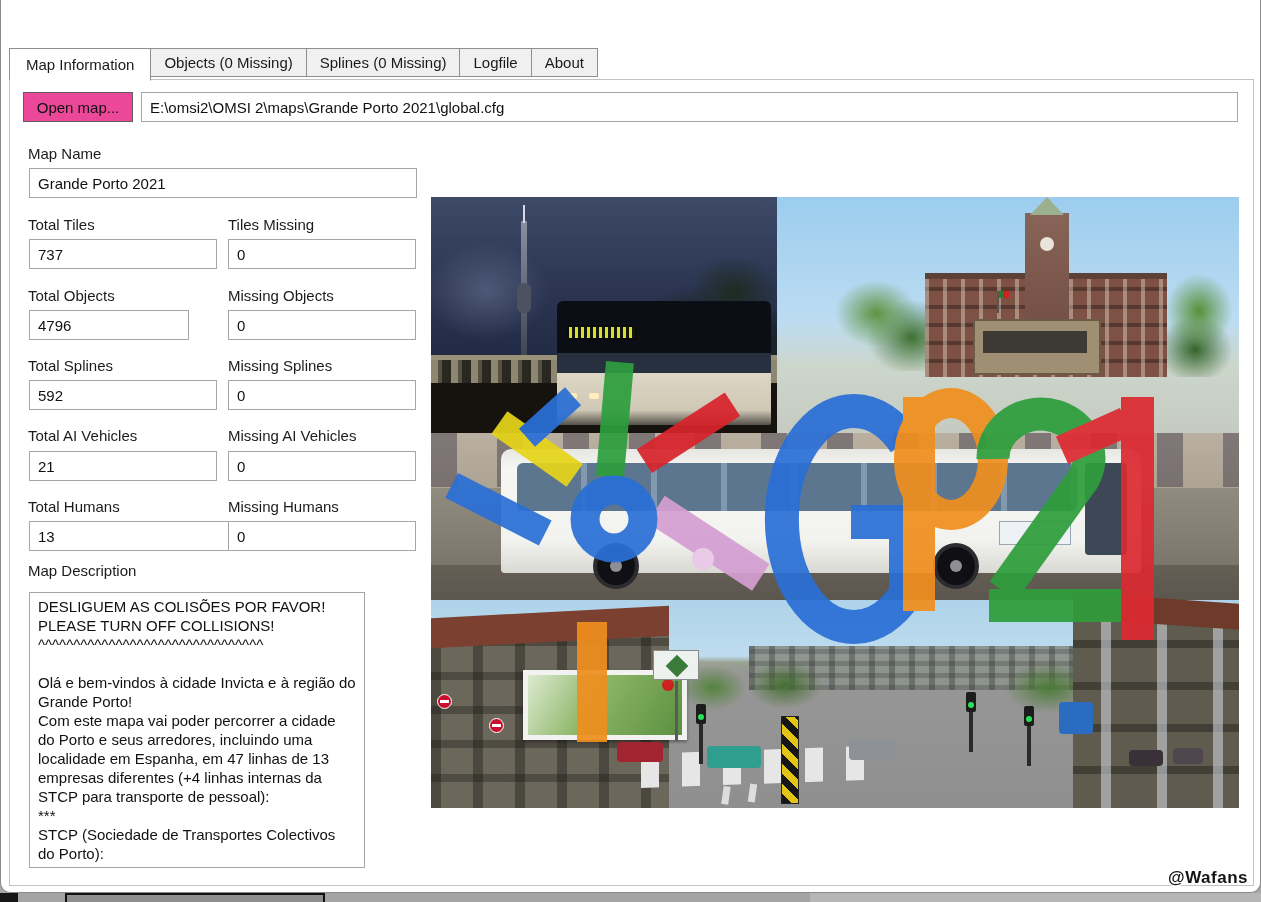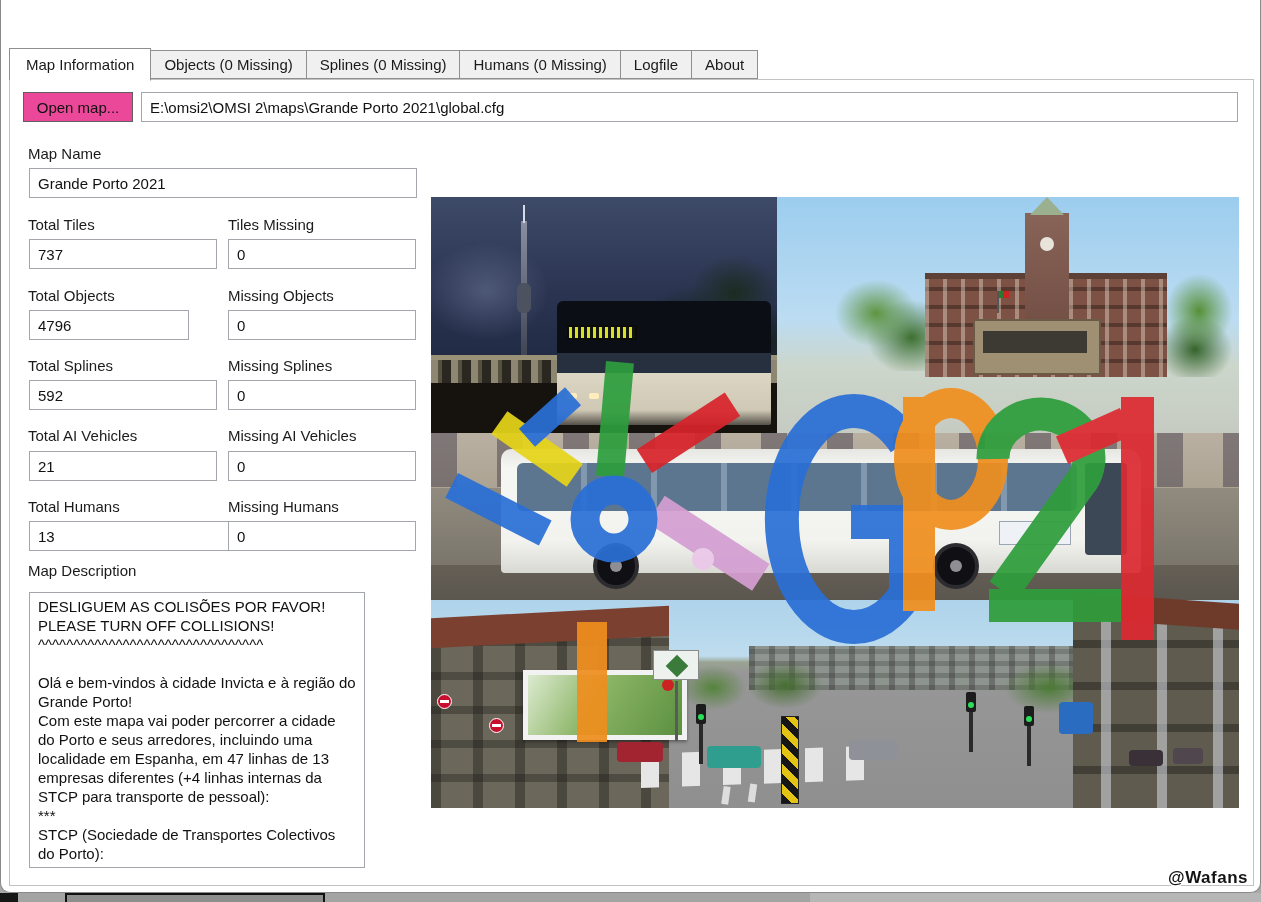--- a/index.html
+++ b/index.html
@@ -12,21 +12,21 @@
     display:flex;align-items:center;}
   .app-title{font-size:15px;color:#141414;margin-left:12px;}
   .cloud{position:relative;margin-left:27px;width:24px;height:11px;background:#3a6fd8;border-radius:8px;}
   .cloud::before{content:"";position:absolute;left:3px;top:-6px;width:11px;height:11px;background:#3a6fd8;border-radius:50%;}
   .cloud::after{content:"";position:absolute;left:10px;top:-8px;width:14px;height:14px;background:#3a6fd8;border-radius:50%;}
   .win-controls{margin-left:auto;display:flex;height:100%;}
   .win-btn{width:46px;height:100%;display:flex;align-items:center;justify-content:center;
     font-size:14px;color:#222;cursor:default;background:transparent;border:none;}
   .win-btn.max{font-size:17px;}
   
-  .tabs{position:absolute;left:8px;top:48px;height:32px;display:flex;align-items:center;z-index:6;}
+  .tabs{position:absolute;left:8px;top:48px;height:32px;display:flex;align-items:flex-start;z-index:6;}
   .tab{height:29px;line-height:27px;padding:0 13px;font-size:15px;color:#1a1a1a;background:#f0f0f0;
     border:1px solid #8f8f8f;margin-left:-1px;white-space:nowrap;cursor:default;}
   .tab:first-child{margin-left:0;}
   .tab.active{height:33px;line-height:31px;background:#fff;border-bottom:1px solid #fff;
     margin-bottom:-1px;padding:0 16px;position:relative;z-index:7;}
   .pane{position:absolute;left:8px;top:79px;width:1245px;height:807px;background:#fff;
     border:1px solid #c2c2c2;z-index:1;}
   
   .btn{position:absolute;left:22px;top:92px;width:110px;height:30px;background:#ec4899;
     border:1px solid #5f5f5f;font-size:15px;color:#111;z-index:5;font-family:inherit;}
@@ -154,21 +154,20 @@
 </head>
 <body>
 
 <div class="window">
 
 
   <div class="tabs">
     <div class="tab active">Map Information</div>
     <div class="tab">Objects (0 Missing)</div>
     <div class="tab">Splines (0 Missing)</div>
-    <div class="tab">Humans (0 Missing)</div>
     <div class="tab">Logfile</div>
     <div class="tab">About</div>
   </div>
   <div class="pane"></div>
 
   <button class="btn">Open map...</button>
   <input class="tb path" value="E:\omsi2\OMSI 2\maps\Grande Porto 2021\global.cfg" style="">
 
   <span class="lbl" style="left:27px;top:145px;">Map Name</span>
   <input class="tb" style="left: 28px; top: 168px; width: 388px;" value="Grande Porto 2021">

